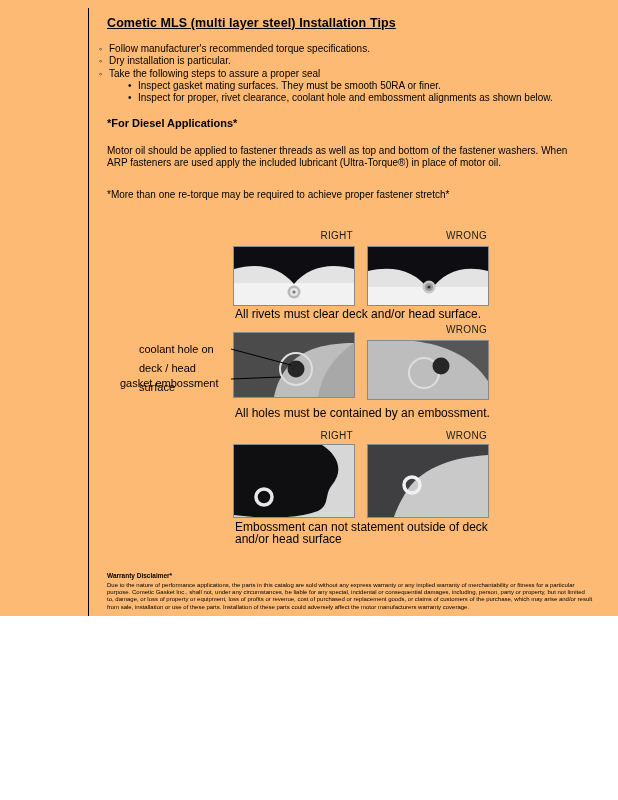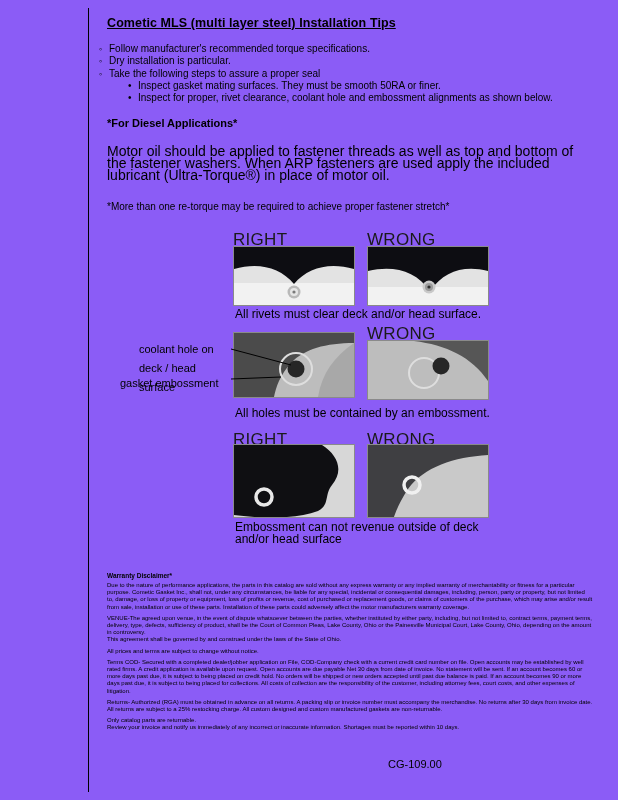--- a/index.html
+++ b/index.html
@@ -1,36 +1,36 @@
 <!DOCTYPE html>
 <html><head>
 <meta charset="utf-8">
 <style>
   * { box-sizing: border-box; }
   html, body { margin: 0; padding: 0; background: #ffffff; }
   body { font-family: "Liberation Sans", sans-serif; color: #000; }
-  .page { position: relative; width: 618px; height: 800px; background: #8b5cf6; overflow: hidden; }
+  .page { position: relative; width: 618px; height: 616px; background: #fdba74; overflow: hidden; }
 
   .vrule { position: absolute; left: 88px; top: 8px; width: 1px; height: 784px; background: #000; }
 
   .title { position: absolute; left: 107px; top: 16px; font-size: 12.5px; font-weight: bold; text-decoration: underline; letter-spacing: .1px; }
 
   .bullets { position: absolute; left: 99px; top: 43px; width: 492px; font-size: 10px; line-height: 12.3px; }
   .brow { display: flex; }
   .marker { flex: 0 0 10px; width: 10px; font-size: 9px; line-height: 12.3px; }
   .brow.sub { margin-left: 29px; }
   .brow.sub .marker { font-size: 10px; }
 
   .diesel { position: absolute; left: 107px; top: 117px; width: 480px; }
   .diesel-h { font-size: 11px; font-weight: bold; margin: 0 0 11px 0; }
-  .para { font-size: 14px; line-height: 12px; margin: 16px 0 10px 0; }
+  .para { font-size: 10px; line-height: 12px; margin: 16px 0 10px 0; }
   .note { font-size: 10px; line-height: 12px; margin-top: 20px; }
 
   .diagrams { position: absolute; left: 0; top: 228px; width: 618px; height: 330px; }
-  .dlabel { position: absolute; width: 120px; text-align: left; font-size: 17px; color: #1a1a1a; letter-spacing: .3px; }
+  .dlabel { position: absolute; width: 120px; text-align: right; font-size: 10px; color: #1a1a1a; letter-spacing: .3px; }
   .dimg { position: absolute; border: 1px solid #8a8a8a; background: #e3e3e3; }
   .dimg svg { display: block; }
   .caption { position: absolute; font-size: 12px; line-height: 11.5px; white-space: pre-line; }
   .ann { position: absolute; font-size: 11px; line-height: 19px; }
   .connectors { position: absolute; left: 0; top: 0; pointer-events: none; }
 
   .disclaimer { position: absolute; left: 107px; top: 572px; width: 486px; }
   .disc-h { font-size: 6.5px; font-weight: bold; margin: 0 0 3px 0; }
   .disc-p { font-size: 6px; line-height: 7.2px; margin: 0 0 4px 0; white-space: pre-line; }
 
@@ -135,21 +135,21 @@
         <circle cx="30" cy="52" r="8" fill="none" stroke="#e8e8e8" stroke-width="3.5"></circle>
       </svg>
     </div>
     <div class="dimg" style="left:367px; top:216px;">
       <svg width="120" height="72" viewBox="0 0 120 72">
         <rect width="120" height="72" fill="#c9c9c9"></rect>
         <path d="M0,0 H120 V10 C86,12 56,22 40,44 C32,56 28,66 26,72 L0,72 Z" fill="#3f3f42"></path>
         <circle cx="44" cy="40" r="8" fill="none" stroke="#f0f0f0" stroke-width="3.5"></circle>
       </svg>
     </div>
-    <div class="caption" style="left:235px; top:294px;">Embossment can not revenue outside of deck
+    <div class="caption" style="left:235px; top:294px;">Embossment can not statement outside of deck
 and/or head surface</div>
 
     <svg class="connectors" width="618" height="330" viewBox="0 0 618 330">
       <line x1="231" y1="121" x2="291" y2="137" stroke="#000" stroke-width="1"></line>
       <line x1="231" y1="151" x2="281" y2="149" stroke="#000" stroke-width="1"></line>
     </svg>
   </div>
 
   <div class="disclaimer">
     <div class="disc-h">Warranty Disclaimer*</div>

